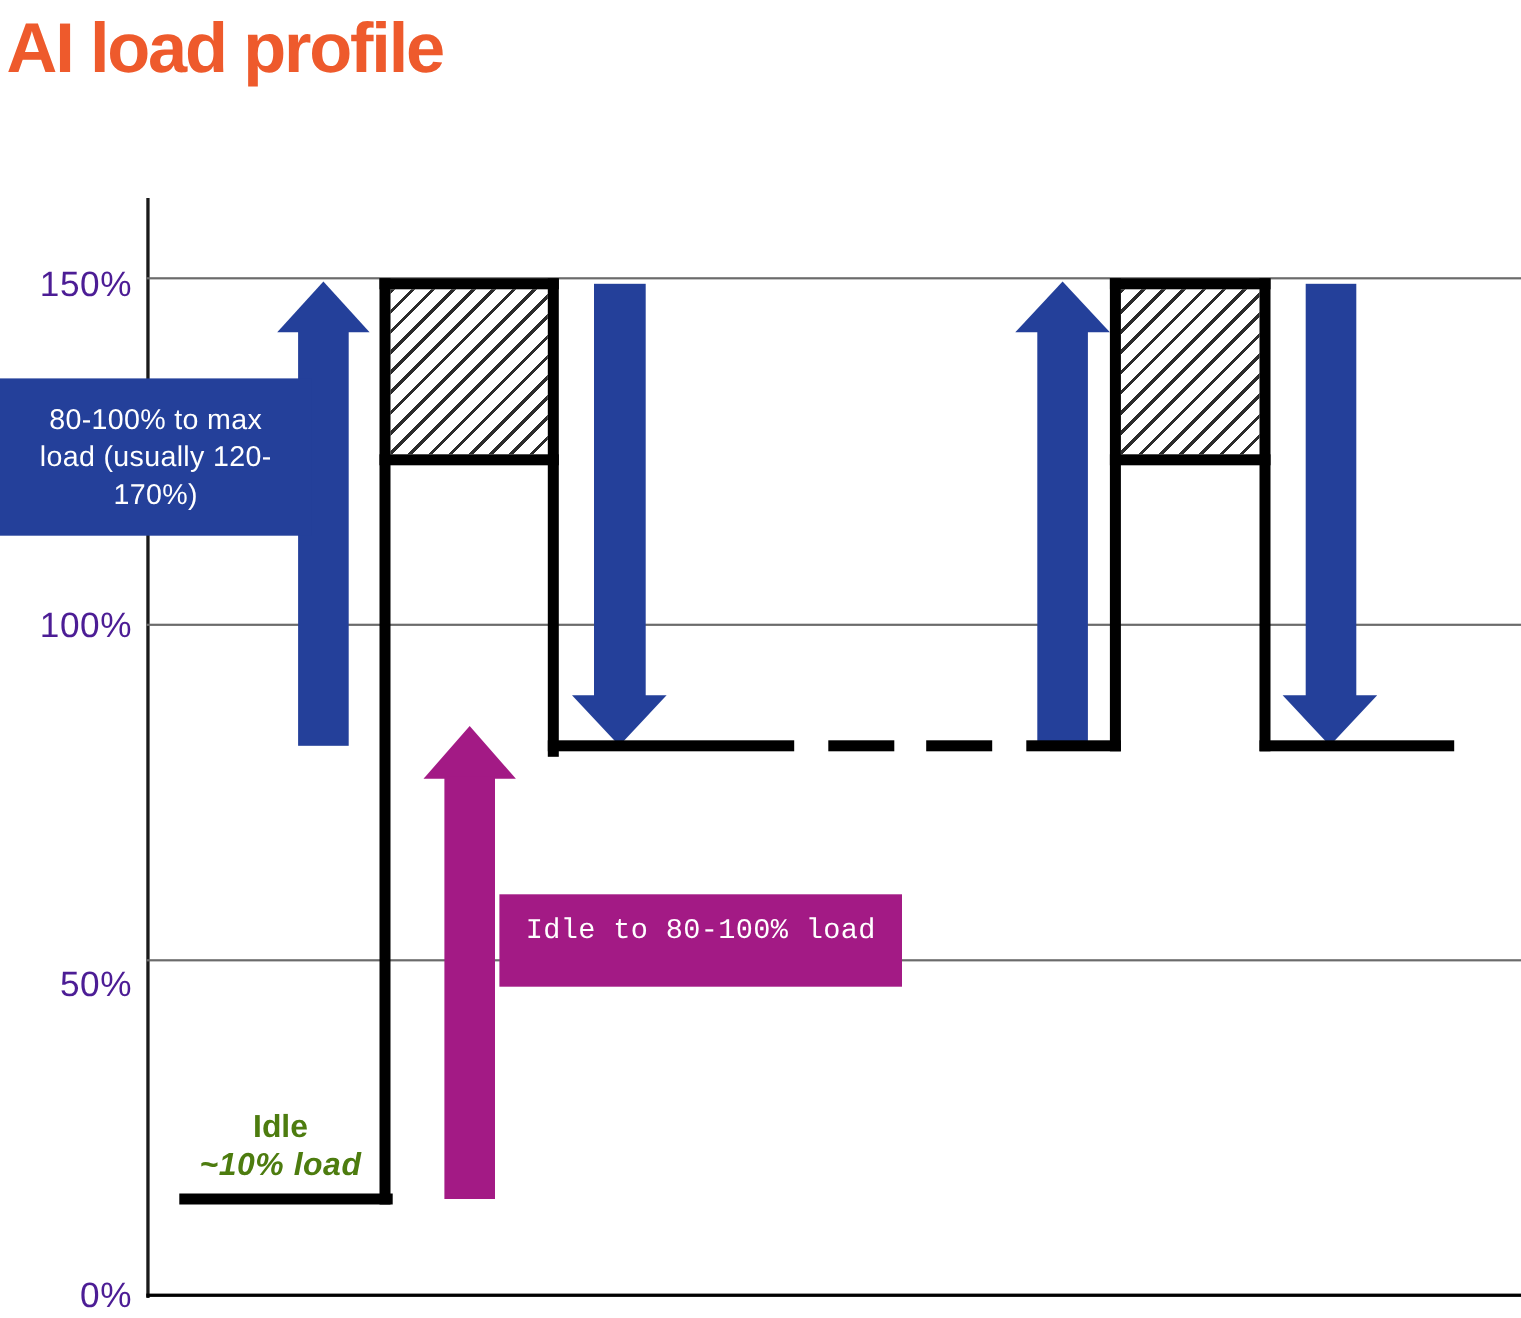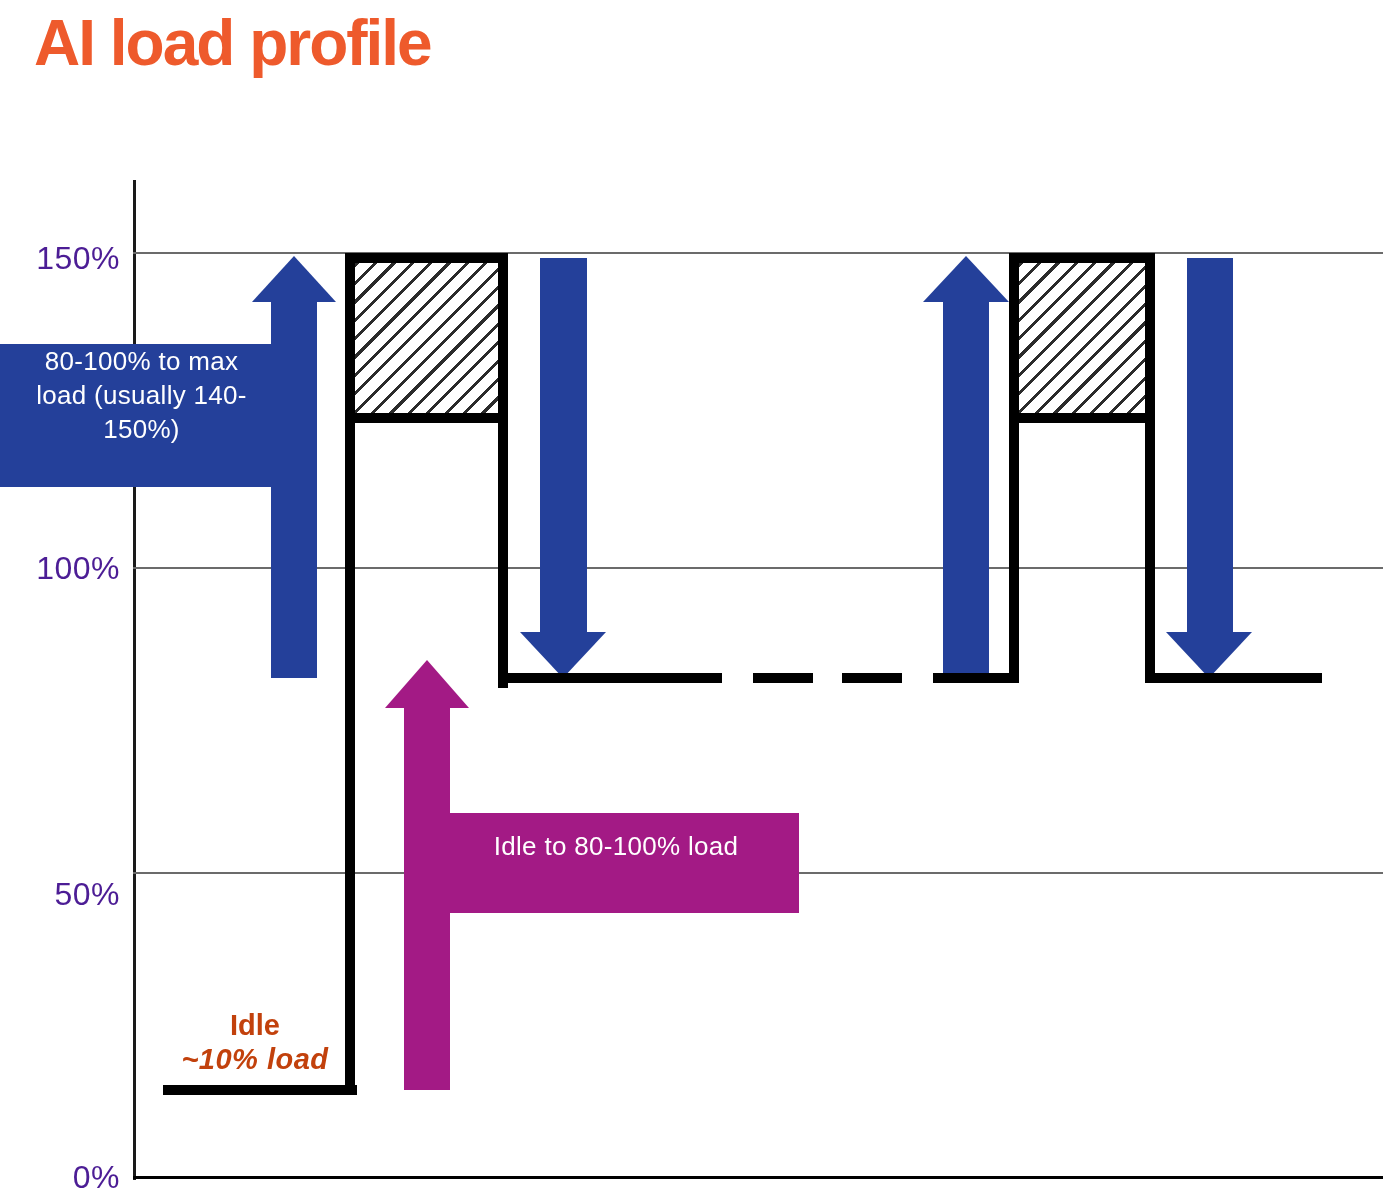--- a/index.html
+++ b/index.html
@@ -5,21 +5,21 @@
   :root{
     --orange:#EE5A2C; --blue:#24409A; --magenta:#A31A85; --ink:#000000; --grid:#6B6B6B;
   }
   html,body{margin:0;padding:0;background:#fff;}
   .canvas{
     position:relative; width:1383px; height:1198px; background:#fff; overflow:hidden;
     font-family:"Liberation Sans", sans-serif;
   }
   .title{
     position:absolute; left:6px; top:6px; color:var(--orange);
-    font-size:64px; font-weight:bold; letter-spacing:-2px; white-space:nowrap;margin-left:28px;
+    font-size:64px; font-weight:bold; letter-spacing:-2px; white-space:nowrap;
   }
   .ylab{
     position:absolute; left:0; width:120px; text-align:right; color:#4c1d95;
     font-size:32px; line-height:36px; letter-spacing:0.5px;
   }
   .gridline{position:absolute; left:133px; width:1250px; height:2px; background:var(--grid); z-index:1;}
   .yaxis{position:absolute; left:133px; top:180px; width:3px; height:1000px; background:#1a1a1a; z-index:1;}
   .xaxis{position:absolute; left:133px; top:1176px; width:1250px; height:3px; background:var(--ink); z-index:1;}
   .seg{position:absolute; background:var(--ink); z-index:3;}
   .hatch{
@@ -32,24 +32,24 @@
   .head{position:absolute; width:0; height:0; z-index:2;}
   .head.up-blue{border-left:42px solid transparent; border-right:42px solid transparent; border-bottom:46px solid var(--blue);}
   .head.up-blue2{border-left:43px solid transparent; border-right:43px solid transparent; border-bottom:46px solid var(--blue);}
   .head.down-blue{border-left:43px solid transparent; border-right:43px solid transparent; border-top:46px solid var(--blue);}
   .head.up-magenta{border-left:42px solid transparent; border-right:42px solid transparent; border-bottom:48px solid var(--magenta);}
   .callout{
     position:absolute; z-index:4; color:#fff; text-align:center;
     font-size:26px; line-height:34px; letter-spacing:0.3px;
   }
   .callout.blue{background:var(--blue); left:0; top:344px; width:283px; height:143px; padding-top:0;}
-  .callout.blue .inner{}
-  .callout.magenta{background:var(--magenta); left:433px; top:813px; width:366px; height:100px;}
+  .callout.blue .inner{padding-top:20px;}
+  .callout.magenta{background:var(--magenta); left:454px; top:813px; width:366px; height:84px;font-family:Liberation Mono, monospace;}
   .callout.magenta .inner{padding-top:16px;}
-  .idle-label{position:absolute; left:160px; top:1008px; width:190px; text-align:center; color:#c2410c; z-index:4;}
+  .idle-label{position:absolute; left:160px; top:1008px; width:190px; text-align:center; color:#4d7c0f; z-index:4;}
   .idle-label .l1{font-size:29px; font-weight:bold; line-height:34px;}
   .idle-label .l2{font-size:29px; font-style:italic; line-height:34px; letter-spacing:0.5px;font-weight:bold;}
 </style>
 </head>
 <body>
 
 <div class="canvas">
 
   <div class="title">AI load profile</div>
 
@@ -104,21 +104,21 @@
   </div>
 
   <div>
     <div class="head up-magenta" style="left:385px; top:660px;"></div>
     <div class="shaft magenta" style="left:404px; top:706px; width:46px; height:384px;"></div>
   </div>
 
   <div class="callout blue">
     <div class="inner">
       <div>80-100% to max</div>
-      <div>load (usually 140-150%)</div>
+      <div>load (usually 120-170%)</div>
     </div>
   </div>
 
   <div class="callout magenta">
     <div class="inner">
       <div>Idle to 80-100% load</div>
     </div>
   </div>
 
   <div class="idle-label">

